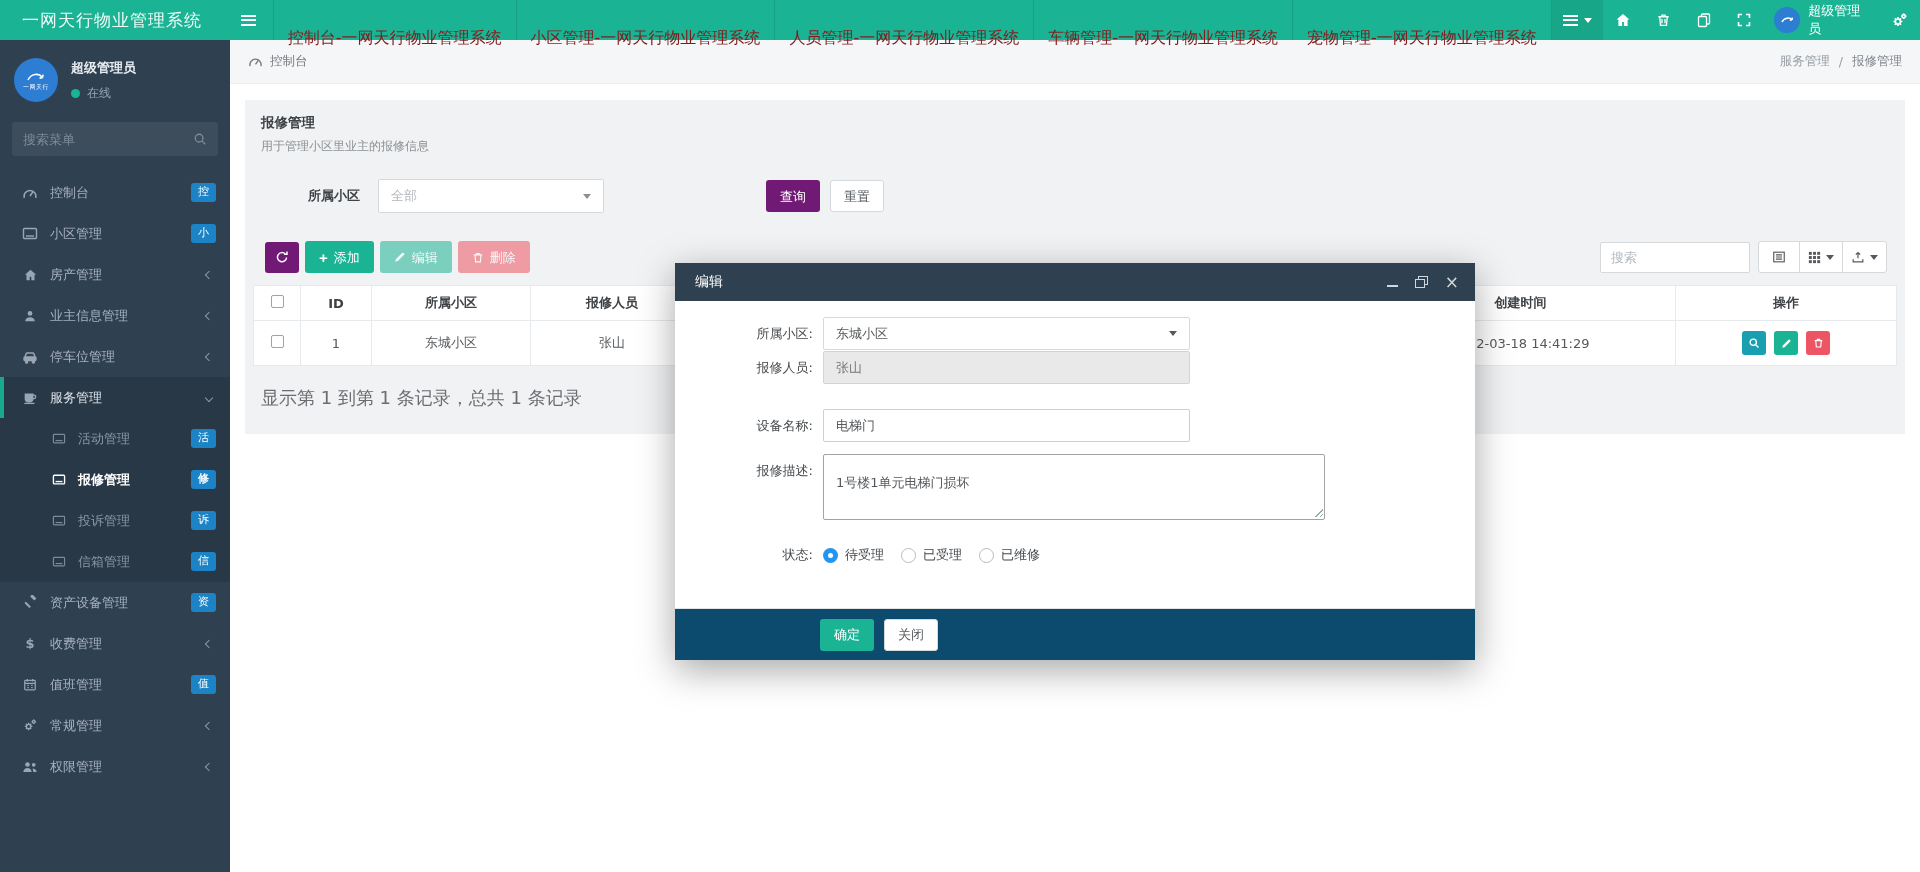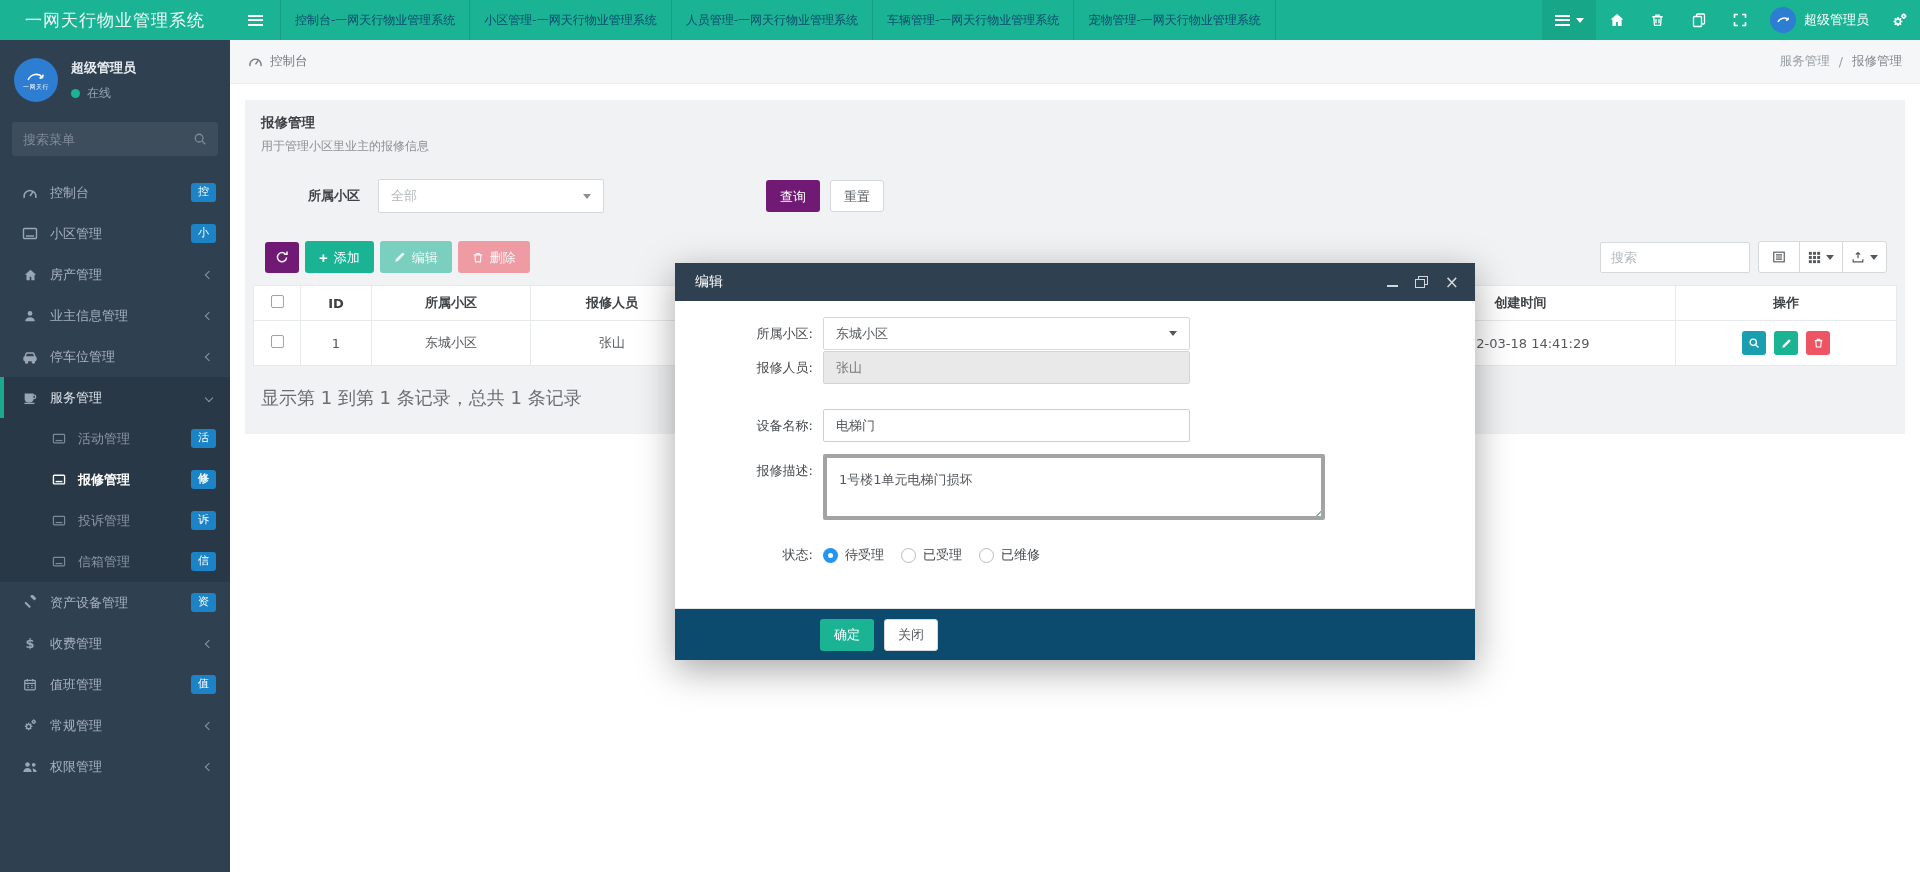--- a/index.html
+++ b/index.html
@@ -4,21 +4,21 @@
 <style>
   *{box-sizing:border-box;margin:0;padding:0}
   html,body{width:1920px;height:872px;overflow:hidden;font-family:"DejaVu Sans","Liberation Sans",sans-serif;background:#fff}
   
   .topnav{position:absolute;left:0;top:0;width:1920px;height:40px;background:#1ab394;display:flex;align-items:stretch;color:#fff;z-index:20}
   .brand{width:230px;line-height:40px;text-align:center;font-size:17px;color:#eefcf8;letter-spacing:1px;font-weight:400}
   .nav-toggle{width:50px;display:flex;align-items:center;justify-content:center;cursor:pointer}
   .burger{display:inline-block;width:15px;height:11px;border-top:2px solid #fff;border-bottom:2px solid #fff;position:relative}
   .burger::after{content:"";position:absolute;left:0;top:2.5px;width:100%;height:2px;background:#fff}
   .tabs{display:flex}
-  .tab{padding:0 14px;line-height:40px;font-size:12px;color:#0c4a6e;border-right:1px solid rgba(0,0,0,.10);white-space:nowrap;cursor:pointer}
+  .tab{padding:18px 14px;line-height:40px;font-size:16px;color:#7f1d1d;border-right:1px solid rgba(0,0,0,.10);white-space:nowrap;cursor:pointer}
   .tab:first-child{border-left:1px solid rgba(0,0,0,.10)}
   .nav-right{margin-left:auto;display:flex;align-items:center}
   .menu-btn{width:54px;height:40px;background:#18a689;display:flex;align-items:center;justify-content:center;gap:6px;cursor:pointer}
   .caret{width:0;height:0;border-left:4px solid transparent;border-right:4px solid transparent;border-top:5px solid #fff;display:inline-block}
   .caret.gray{border-top-color:#8a8f94}
   .caret.dark{border-top-color:#55595d}
   .nav-ic{width:17px;height:17px;margin:0 12px;display:inline-flex;align-items:center;justify-content:center;cursor:pointer;color:#fff}
   .nav-user{display:flex;align-items:center;gap:8px;margin:0 10px;font-size:13px;cursor:pointer}
   .avatar-sm{width:26px;height:26px;border-radius:50%;background:#2d7dd2;display:flex;align-items:center;justify-content:center;overflow:hidden;flex:none}
   svg{display:block}
@@ -102,21 +102,21 @@
   .ic-close{color:#cfd6dc;font-size:17px;line-height:1;cursor:pointer}
   .m-body{position:relative;height:307px;background:#fff}
   .fr{position:absolute;left:0;display:flex;align-items:center}
   .fr.top{align-items:flex-start}
   .fr-label{width:148px;text-align:right;padding-right:10px;font-size:13px;color:#45494d}
   .fr.top .fr-label{padding-top:8px}
   .fld-select{width:367px;height:33px}
   .fld-input{width:367px;height:33px;border:1px solid #ccd0d4;border-radius:2px;padding:0 12px;font-size:13px;color:#55595d;outline:none;background:#fff;font-family:inherit}
   .fld-input.readonly{background:#e9e9e9;border-color:#d3d3d3;color:#74787c}
   .ta-wrap{position:relative}
-  .fld-ta{width:502px;height:66px;border:4px solid #a3a3a3;border-radius:2px;padding:13px 12px;font-size:13px;color:#55595d;resize:none;outline:none;font-family:inherit;display:block}
+  .fld-ta{width:502px;height:66px;border:1px solid #a3a3a3;border-radius:2px;padding:19px 12px;font-size:13px;color:#55595d;resize:none;outline:none;font-family:inherit;display:block}
   .grip{position:absolute;right:2px;bottom:3px;width:9px;height:9px;background:linear-gradient(135deg,transparent 0 55%,#9aa 55% 62%,transparent 62% 78%,#9aa 78% 85%,transparent 85%)}
   .radio{display:inline-flex;align-items:center;gap:7px;font-size:13px;color:#45494d;margin-right:17px;cursor:pointer}
   .rd{width:15px;height:15px;border-radius:50%;border:1px solid #b6bcc2;background:#fff;flex:none}
   .rd.on{border:0;background:#2196f3;position:relative}
   .rd.on::after{content:"";position:absolute;left:5px;top:5px;width:5px;height:5px;border-radius:50%;background:#fff}
   .m-foot{height:52px;background:#0c4a6e;border-top:1px solid #e0e4e7;display:flex;align-items:center}
   .ok-btn{margin-left:145px;height:32px;min-width:47px}
   .cl-btn{margin-left:10px;height:32px;min-width:44px}
 </style>
 </head>

